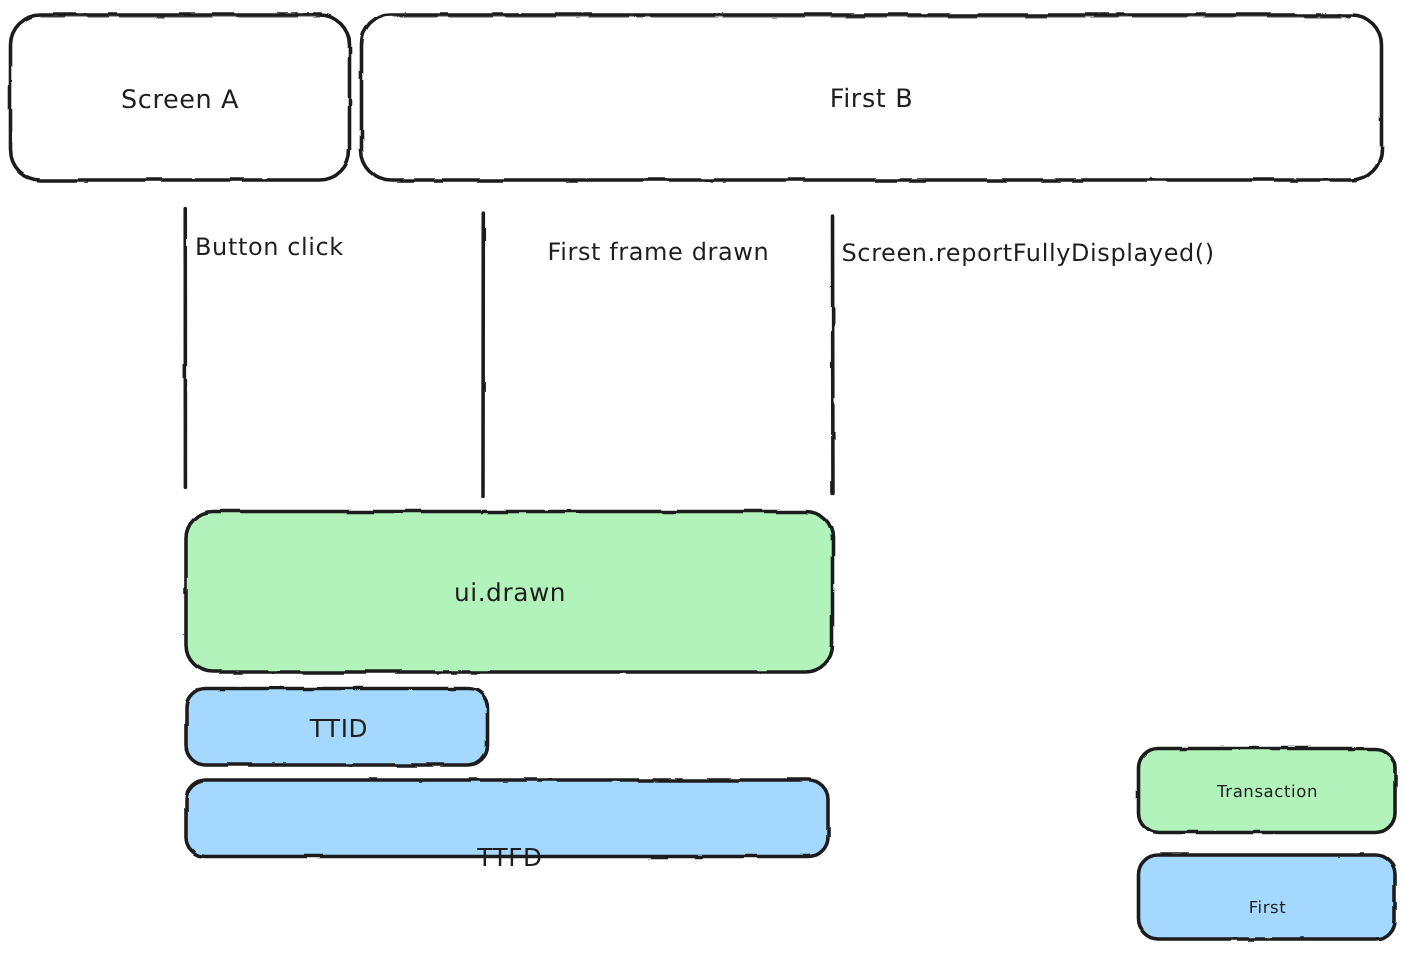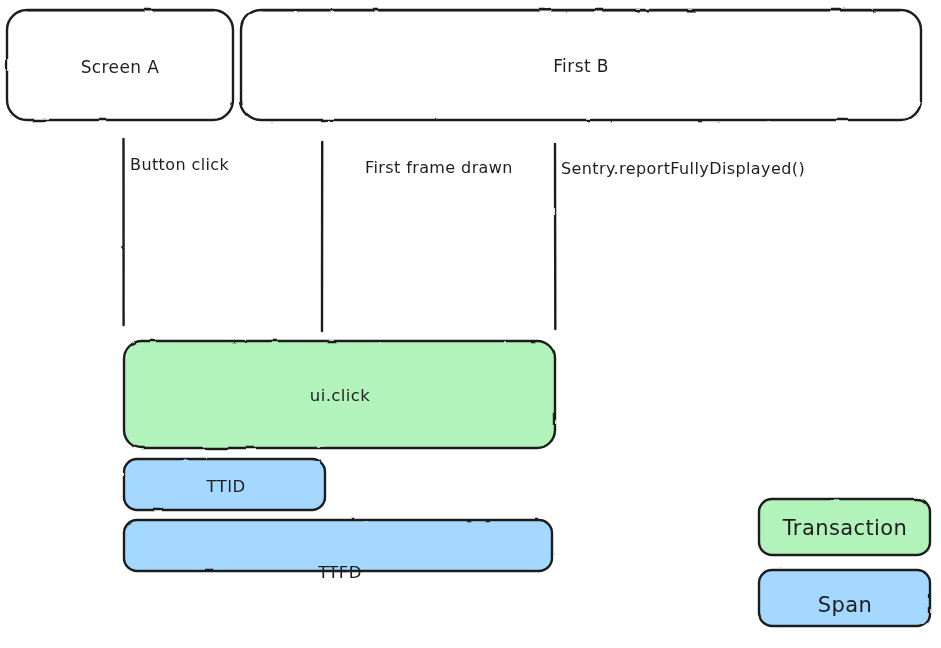--- a/index.html
+++ b/index.html
@@ -36,21 +36,21 @@
   .screen-label {
     font-size: 17px;
   }
   .marker-label {
     font-size: 16px;
   }
   .bar-label {
     font-size: 16.5px;
   }
   .legend-label {
-    font-size: 21px;
+    font-size: 11px;
   }
   .centered {
     transform: translate(-50%, -50%);
   }
 </style>
 </head>
 <body>
 
 <div id="canvas">
 
@@ -101,22 +101,22 @@
     <g filter="url(#rough)">
       <rect x="759" y="570" width="171" height="56" rx="13" ry="13" fill="#a5d8ff" stroke="#1e1e1e" stroke-width="2.4" stroke-linejoin="round"></rect>
     </g>
   </svg>
 
   <div class="hand-text screen-label centered" style="left:120px; top:67px;">Screen A</div>
   <div class="hand-text screen-label centered" style="left:581px; top:66px;">First B</div>
 
   <div class="hand-text marker-label" style="left:130px; top:155px;">Button click</div>
   <div class="hand-text marker-label" style="left:329px; top:158px;margin-left:36px;">First frame drawn</div>
-  <div class="hand-text marker-label" style="left:561px; top:159px;">Sentry.reportFullyDisplayed()</div>
+  <div class="hand-text marker-label" style="left:561px; top:159px;">Screen.reportFullyDisplayed()</div>
 
-  <div class="hand-text bar-label centered" style="left:340px; top:395px;">ui.click</div>
+  <div class="hand-text bar-label centered" style="left:340px; top:395px;">ui.drawn</div>
   <div class="hand-text bar-label centered" style="left:226px; top:486px;">TTID</div>
   <div class="hand-text bar-label centered" style="left:340px; top:572px;">TTFD</div>
 
   <div class="hand-text legend-label centered" style="left:845px; top:528px;">Transaction</div>
-  <div class="hand-text legend-label centered" style="left:845px; top:605px;">Span</div>
+  <div class="hand-text legend-label centered" style="left:845px; top:605px;">First</div>
 
 </div>
 
 </body></html>

